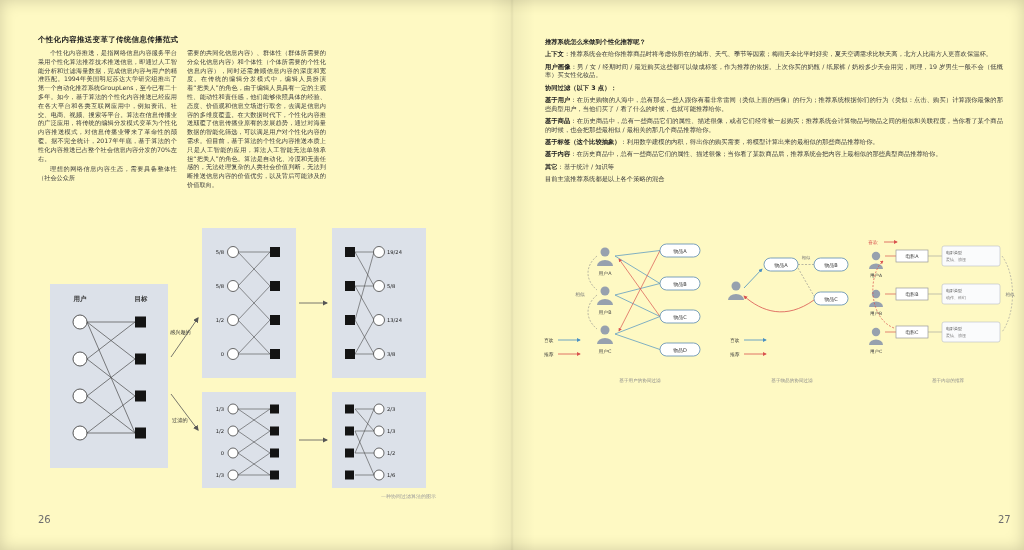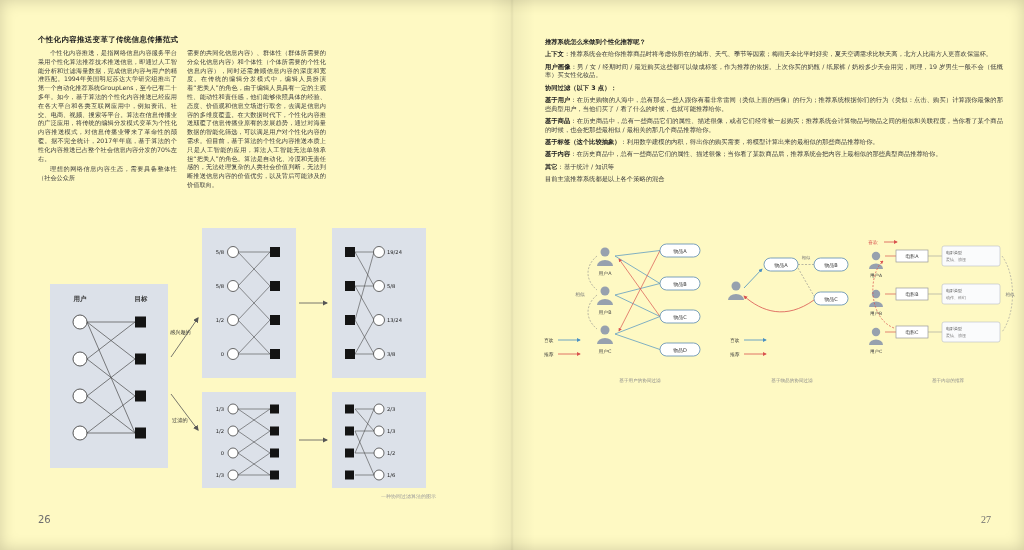--- a/index.html
+++ b/index.html
@@ -19,21 +19,21 @@
   .col2 { left:187px; top:49px; width:139px; }
   .col p.indent { text-indent:12px; }
   .col p + p { margin-top:2px; }
 
   .rtext { position:absolute; left:33px; top:38px; width:458px; font-size:6.3px; line-height:8.8px; color:#3b3b3b; text-align:justify; }
   .rtext p { margin-bottom:3.5px; }
   .rtext .lead { font-weight:bold; color:#222; }
 
   .pagenum { position:absolute; top:514px; font-size:10px; color:#6e6e6e; }
   .pagenum.pl { left:38px; }
-  .pagenum.pr { left:469px;font-family:Liberation Serif, serif; }
+  .pagenum.pr { left:486px; }
 
   svg { font-family:"DejaVu Sans", sans-serif; position:absolute; }
   .fig-left  { left:28px; top:222px; width:420px; height:282px; }
   .fig-right { left:28px; top:230px; width:480px; height:155px; }
 </style>
 </head>
 <body>
 
 <div class="spread">
   <div class="fold"></div>

